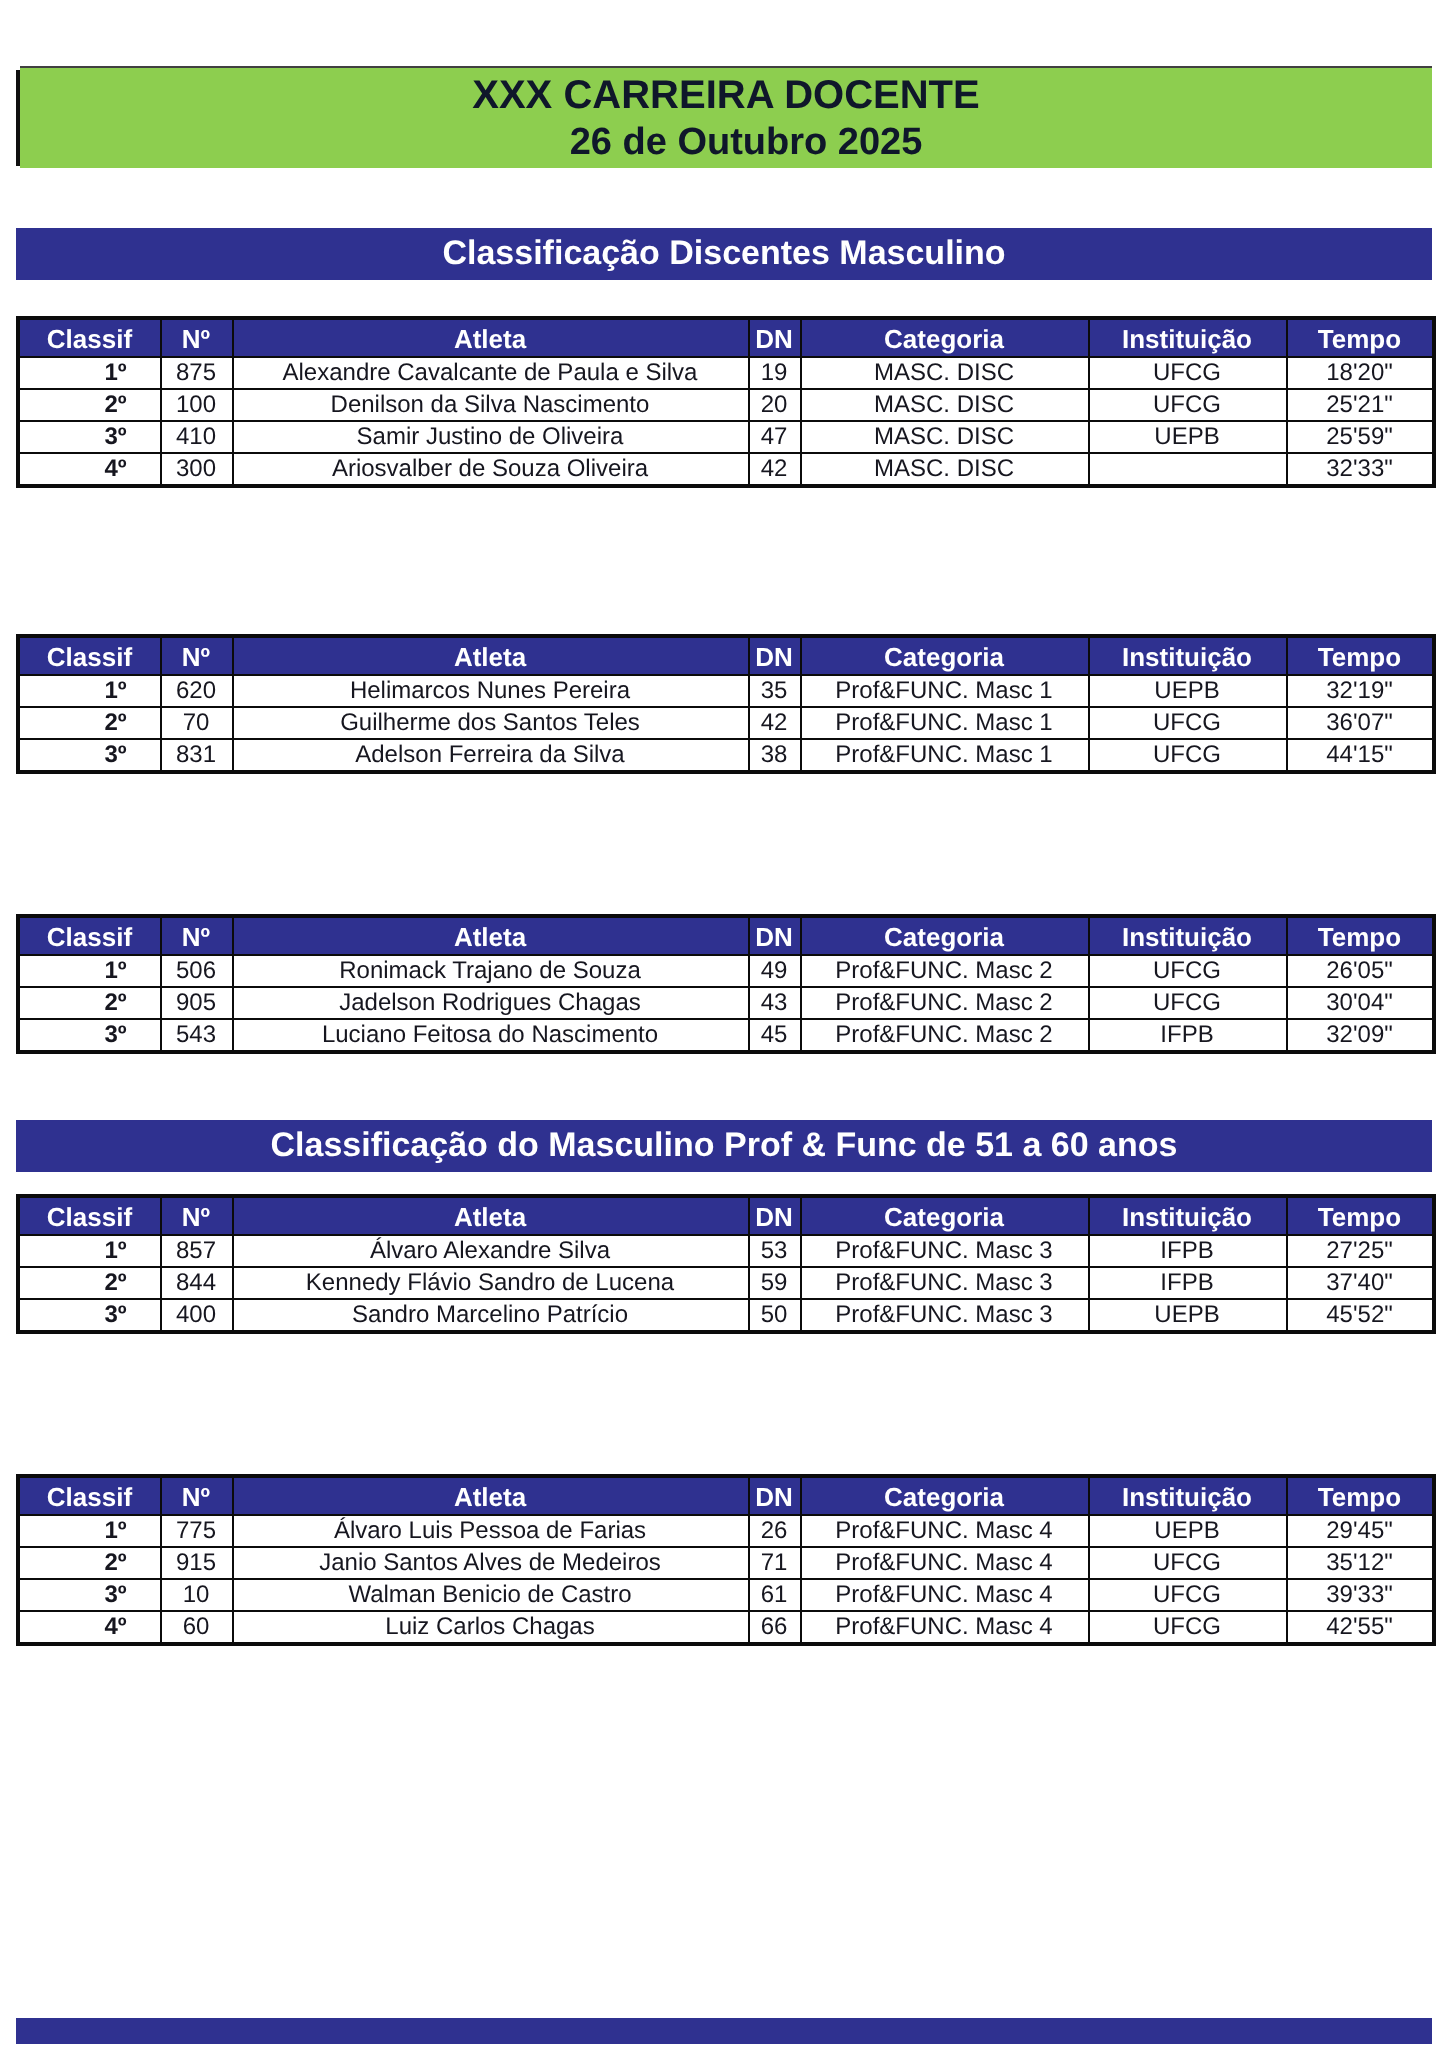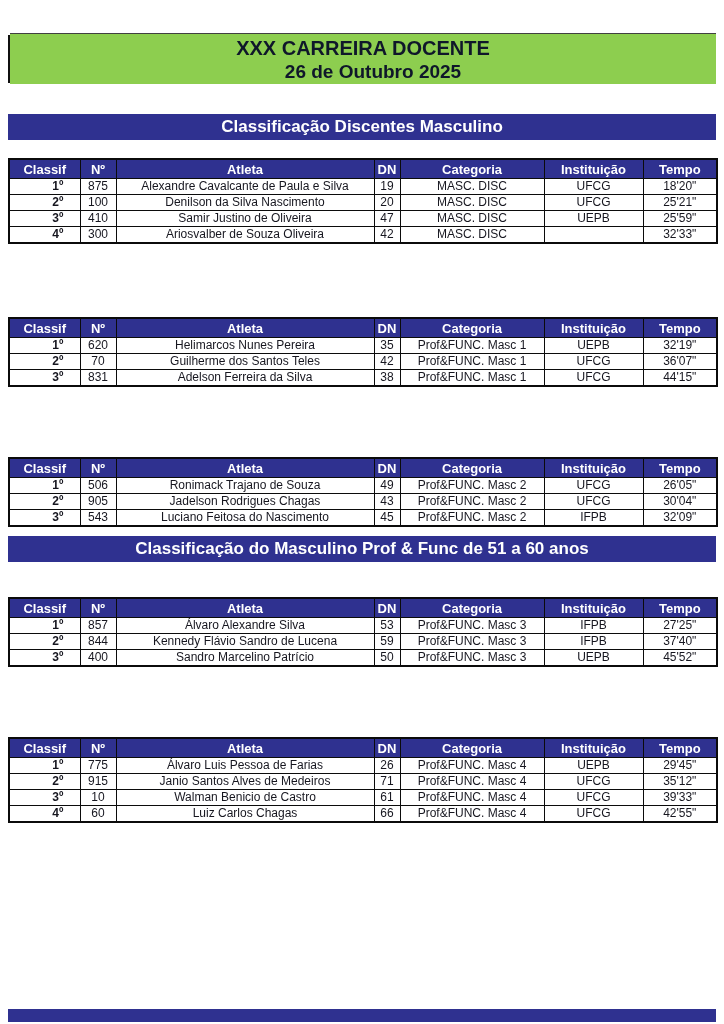--- a/index.html
+++ b/index.html
@@ -219,21 +219,21 @@
             <td class="c2">Luciano Feitosa do Nascimento</td>
             <td class="c3">45</td>
             <td class="c4">Prof&amp;FUNC. Masc 2</td>
             <td class="c5">IFPB</td>
             <td class="c6">32'09"</td>
           </tr>
         </tbody>
       </table>
     </div>
 
-  <div class="section-title" style="top:536px">Classificação do Masculino Prof &amp; Func de 51 a 60 anos</div>
+  <div class="section-title" style="top:560px">Classificação do Masculino Prof &amp; Func de 51 a 60 anos</div>
   <div class="table-wrap" style="top:597px">
       <table class="results">
         <colgroup>
           <col style="width: 71px;">
           <col style="width: 36px;">
           <col style="width: 258px;">
           <col style="width: 26px;">
           <col style="width: 144px;">
           <col style="width: 99px;">
           <col style="width: 74px;">

